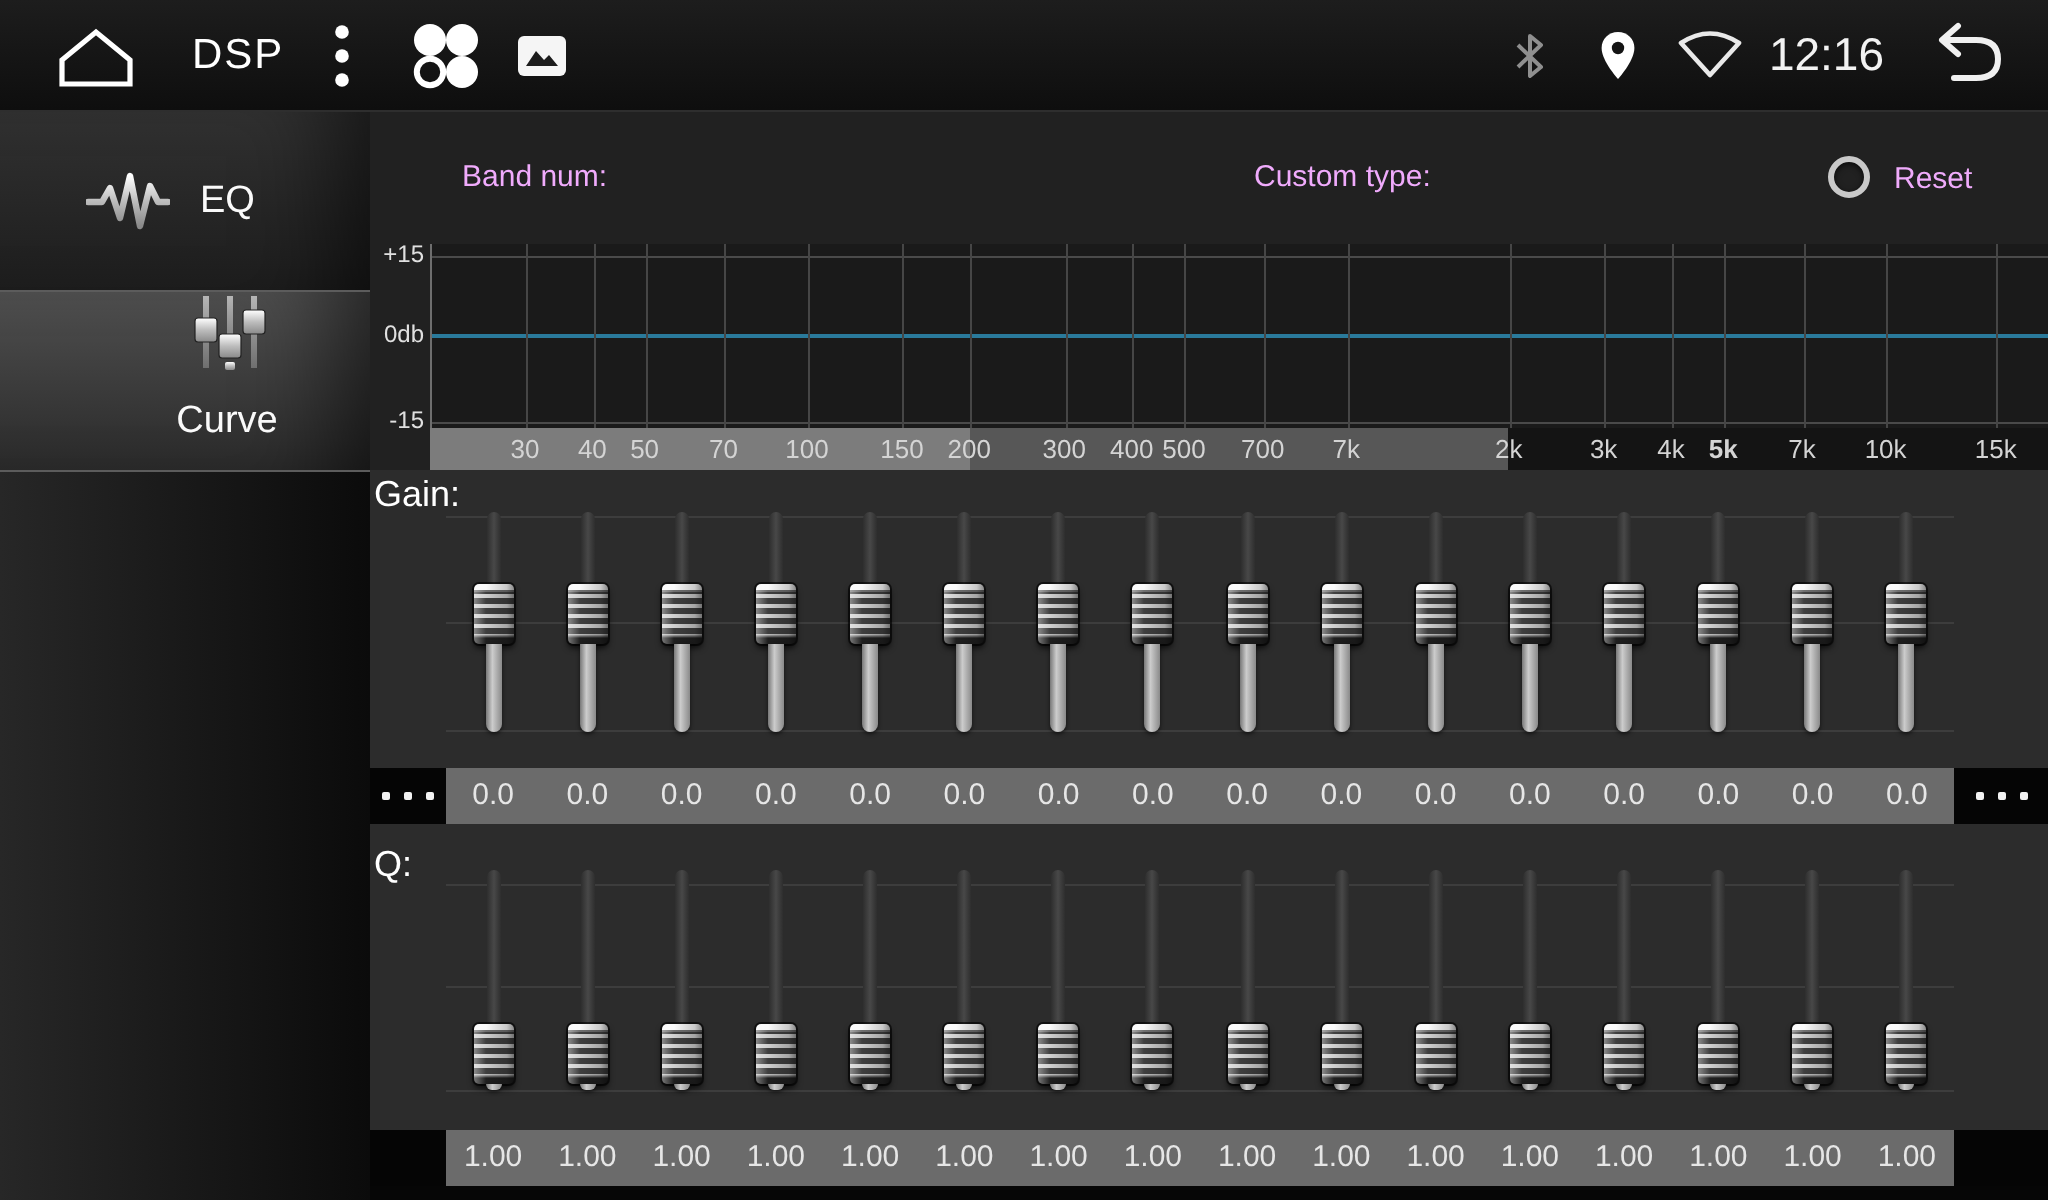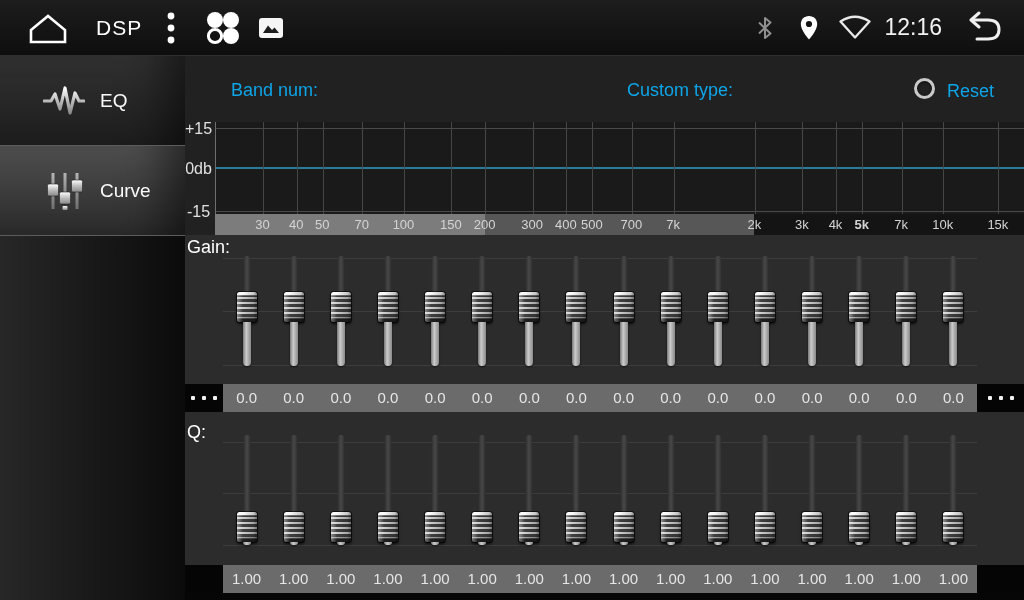--- a/index.html
+++ b/index.html
@@ -17,44 +17,44 @@
   .tb-spacer{flex:1;}
   .tb-time{color:#f2f2f2;font-size:23px;margin-left:12px;}
 
   
   .sidebar{position:absolute;left:0;top:56px;width:185px;height:544px;
     display:flex;flex-direction:column;background:#141414;}
   .side-item{height:90px;display:flex;align-items:center;padding-left:42px;gap:14px;
     background:linear-gradient(180deg,#313131,#1d1d1d);
     border-bottom:1px solid #5c5c5c;
     box-shadow:inset -50px 0 45px -32px rgba(0,0,0,.55);cursor:pointer;}
-  .side-item.selected{background:linear-gradient(180deg,#4f4f4f,#2a2a2a);}
+  .side-item.selected{background:linear-gradient(180deg,#4f4f4f,#2a2a2a);flex-direction:column;}
   .side-item .lbl{color:#fafafa;font-size:19px;}
   .side-icon{width:44px;display:flex;justify-content:center;}
   .side-fill{flex:1;background:linear-gradient(90deg,#272727,#0b0b0b);}
 
   
   .content{position:absolute;left:185px;top:56px;width:839px;height:544px;background:#2c2c2c;}
   .graph-section{position:absolute;left:0;top:0;width:839px;height:179px;background:#212121;}
 
   
-  .ctl-label{position:absolute;color:#0ea5e9;font-size:18px;}
+  .ctl-label{position:absolute;color:#f0abfc;font-size:15px;}
   .dropdown{position:absolute;height:36px;display:flex;align-items:center;
     background:#070707;border:2px solid #c3c3c3;border-radius:8px;
     box-shadow:0 0 0 1px #000;cursor:pointer;}
   .dd-value{flex:1;text-align:center;color:#fff;font-size:17px;padding-left:4px;}
   .dd-btn{width:30px;height:28px;margin:2px 2px 2px 0;border-radius:5px;
     background:linear-gradient(180deg,#ececec,#a9a9a9 45%,#6d6d6d 92%,#d0d0d0);
     display:flex;align-items:center;justify-content:center;}
   .radio{position:absolute;width:21px;height:21px;border-radius:50%;
     border:3px solid #c9c9c9;background:transparent;cursor:pointer;
     box-shadow:inset 0 1px 3px rgba(0,0,0,.7);}
 
   
-  .ylab{position:absolute;left:0;width:27px;text-align:center;color:#e0e0e0;font-size:16px;}
+  .ylab{position:absolute;left:0;width:27px;text-align:right;color:#e0e0e0;font-size:12px;}
   .plot{position:absolute;left:30px;top:66px;width:809px;height:92px;background:#1a1a1a;
     border-left:1px solid #6e6e6e;overflow:hidden;}
   .plot .vline{position:absolute;top:0;bottom:0;width:1px;background:#464646;}
   .plot .hline{position:absolute;left:0;right:0;height:1px;background:#4a4a4a;}
   .plot .zeroline{position:absolute;left:0;right:0;height:2px;}
   .freq-axis{position:absolute;left:30px;top:158px;width:809px;height:21px;overflow:hidden;background:#141414;}
   .freq-axis .seg{position:absolute;top:0;bottom:0;}
   .freq-axis .flab{position:absolute;top:0;height:21px;line-height:21px;color:#d4d4d4;
     font-size:13px;transform:translateX(-50%);white-space:nowrap;}
 

